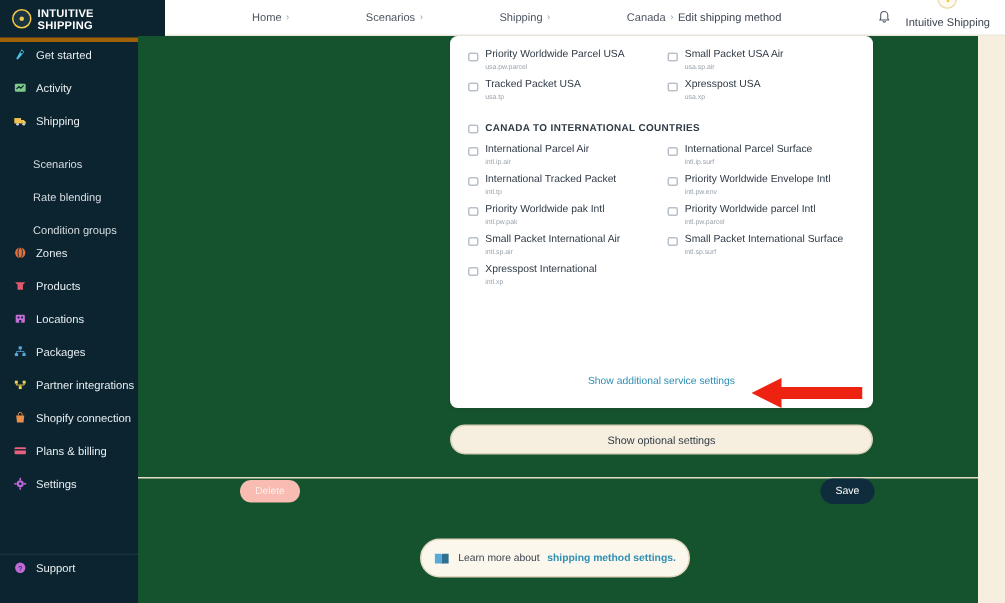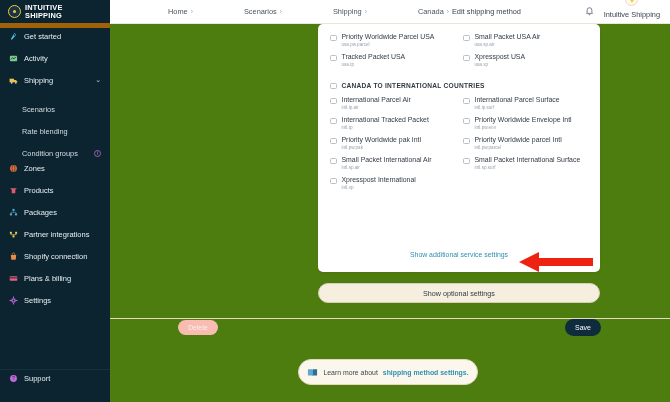--- a/index.html
+++ b/index.html
@@ -15,21 +15,21 @@
   #sidebar {
     position: absolute; left: 0; top: 0;
     width: 110px; height: 402px;
     background: #0b2430;
     display: flex; flex-direction: column;
   }
   #brand {
     height: 28px;
     display: flex; align-items: center; gap: 4px;
     padding: 0 8px;
-    border-bottom: 5px solid #a16207;
+    border-bottom: 3px solid #a16207;
   }
   .bulb {
     width: 13px; height: 13px; border-radius: 50%;
     background: #1a3442;
     border: 1.4px solid #f5c945;
     display: flex; align-items: center; justify-content: center;
     flex: 0 0 auto;
   }
   .bulb i { width: 3px; height: 3px; border-radius: 50%; background: #f5c945; display:block; }
   #brand-text {
@@ -81,23 +81,23 @@
   #user-avatar {
     width: 13px; height: 13px; border-radius: 50%;
     background: #fffaf0; border: 1px solid #eadcb6;
     display: flex; align-items: center; justify-content: center;
   }
   #user-name { font-size: 7.4px; color: #3b4450; }
   #user-caret { font-size: 6px; color: #6a737d; }
 
   
   #main {
-    position: absolute; left: 110px; top: 24px;
+    position: absolute; left: 92px; top: 24px;
     width: 560px; height: 378px;
-    background: #4d7c0f;
+    background: #14532d;
   }
 
   
   #service-card {
     position: absolute; left: 208px; top: 0px;
     width: 282px; height: 248px;
     background: #ffffff;
     border-radius: 5px;
     box-shadow: 0 1px 3px rgba(60,45,20,.07);
     padding: 6px 12px 10px 12px;
@@ -247,20 +247,29 @@
       <span>Zones</span>
     </div>
 
     <div class="nav-item">
       <svg class="nav-ico" viewBox="0 0 10 10">
         <path d="M1.2 2.4 H8.8 L7 4.2 V8 H3 V4.2 Z" fill="#e05a6e"></path>
       </svg>
       <span>Products</span>
     </div>
 
+    <div class="nav-item">
+      <svg class="nav-ico" viewBox="0 0 10 10">
+        <rect x="1.6" y="2" width="6.8" height="6" rx="0.8" fill="#c46fd4"></rect>
+        <rect x="3" y="3.4" width="1.4" height="1.3" fill="#0b2430"></rect>
+        <rect x="5.6" y="3.4" width="1.4" height="1.3" fill="#0b2430"></rect>
+        <rect x="4.2" y="6" width="1.6" height="2" fill="#0b2430"></rect>
+      </svg>
+      <span>Locations</span>
+    </div>
 
     <div class="nav-item">
       <svg class="nav-ico" viewBox="0 0 10 10">
         <rect x="3.8" y="1" width="2.4" height="2.2" fill="#5aa9d6"></rect>
         <rect x="1" y="6" width="2.4" height="2.2" fill="#5aa9d6"></rect>
         <rect x="6.6" y="6" width="2.4" height="2.2" fill="#5aa9d6"></rect>
         <path d="M5 3.2 V4.8 M2.2 6 V4.8 H7.8 V6" stroke="#5aa9d6" stroke-width="0.6" fill="none"></path>
       </svg>
       <span>Packages</span>
     </div>

